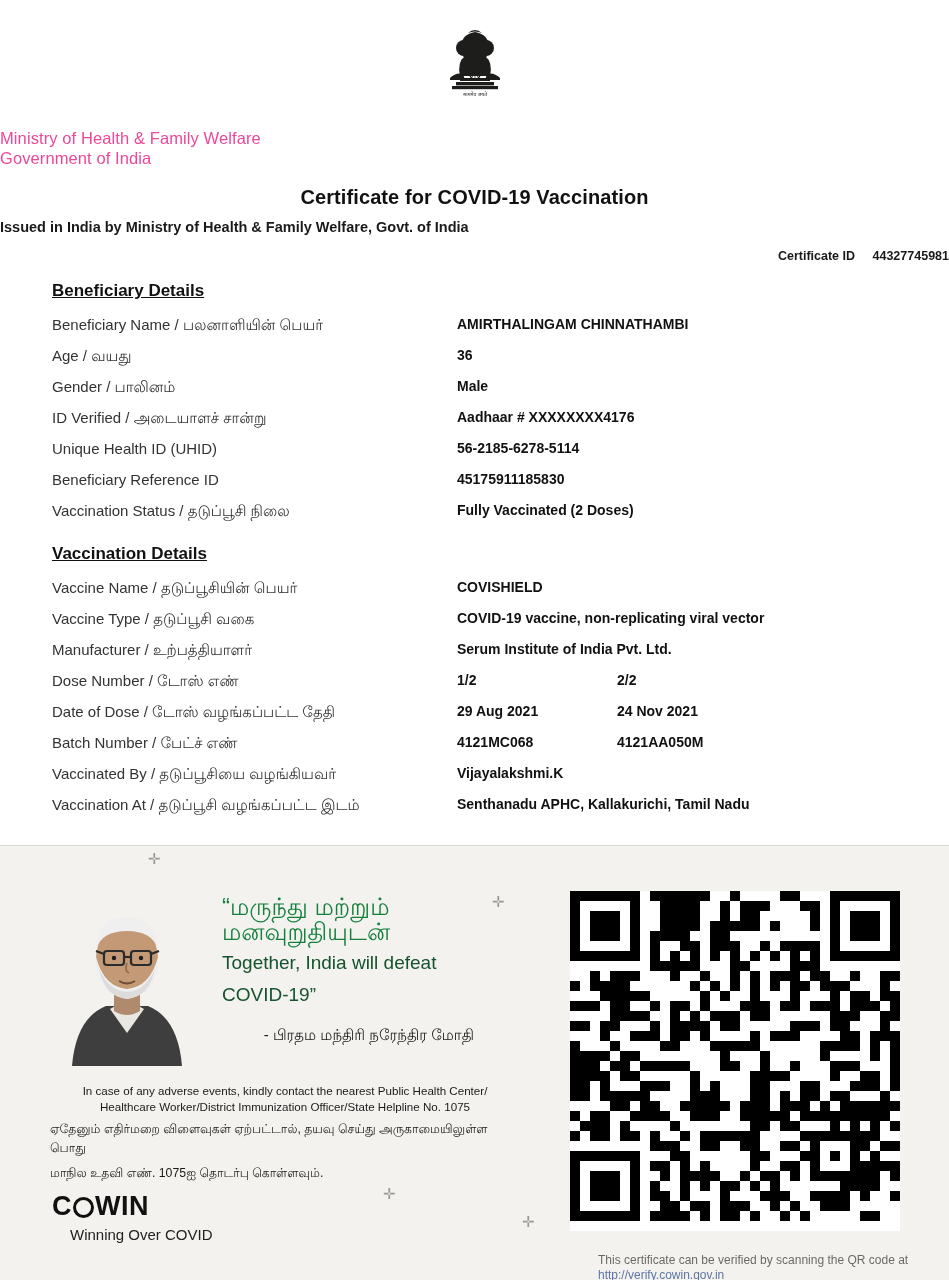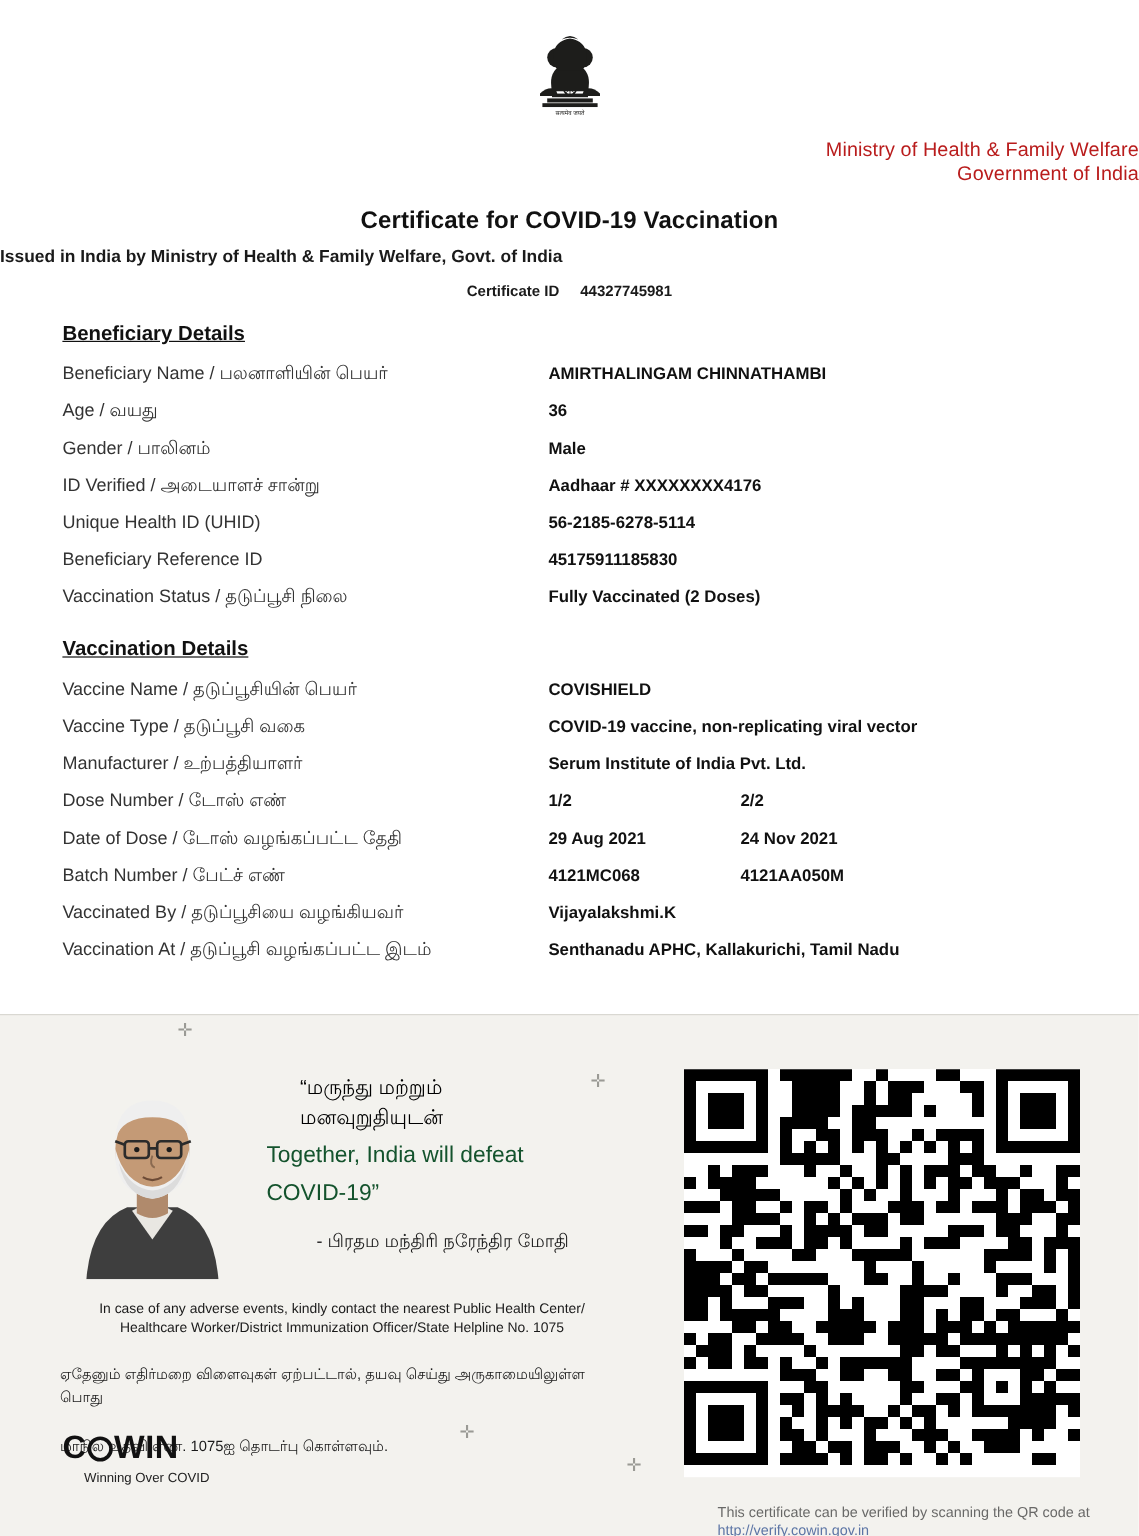--- a/index.html
+++ b/index.html
@@ -24,44 +24,44 @@
   .emblem-wrap {
     text-align: center;
     padding-top: 16px;
   }
   .emblem {
     display: inline-block;
     width: 74px;
     height: 92px;
   }
   .ministry {
-    text-align: right;
+    text-align: left;
     font-size: 16.5px;
     line-height: 20px;
-    color: #b91c1c;
-    margin-top: 2px;
+    color: #ec4899;
+    margin-top: 16px;
     letter-spacing: 0.1px;
   }
   .cert-title {
     text-align: center;
     font-size: 20px;
     font-weight: bold;
     color: #111;
     margin-top: 18px;
     letter-spacing: 0.1px;
   }
   .issued-by {
     text-align: left;
     font-size: 14.5px;
     font-weight: bold;
     color: #1a1a1a;
     margin-top: 10px;
   }
   .cert-id-row {
-    text-align: center;
+    text-align: right;
     margin-top: 14px;
     font-size: 12.5px;
     font-weight: bold;
     color: #1a1a1a;
   }
   .cert-id-row .cid-label { margin-right: 14px; }
 
   
   .section-title {
     font-size: 17px;
@@ -124,24 +124,23 @@
     width: 150px;
     height: 175px;
   }
   .quote {
     position: absolute;
     left: 222px;
     top: 48px;
     width: 300px;
   }
   .quote .tamil {
-    font-size: 17px;
+    font-size: 24px;
     line-height: 25px;
-    color: #000000;
-    margin-left: 28px;
+    color: #15803d;
   }
   .quote .eng {
     font-size: 19px;
     line-height: 27px;
     color: #14532d;
     margin-top: 5px;
   }
   .quote .attrib {
     font-size: 15px;
     color: #1a1a1a;
@@ -158,21 +157,21 @@
   .advisory .en {
     font-size: 11.6px;
     line-height: 15.5px;
     color: #1a1a1a;
     text-align: center;
   }
   .advisory .ta {
     font-size: 12.3px;
     line-height: 19px;
     color: #1a1a1a;
-    margin-top: 22px;
+    margin-top: 6px;
   }
   .cowin {
     position: absolute;
     left: 52px;
     top: 345px;
   }
   .cowin .logo {
     font-size: 27px;
     font-weight: bold;
     letter-spacing: 0.5px;
@@ -183,21 +182,21 @@
   .cowin .logo .ring {
     display: inline-block;
     width: 21px; height: 21px;
     border: 3.5px solid #111;
     border-radius: 50%;
     margin: 0 1px 0 1px;
     position: relative;
     top: 1px;
   }
   .cowin .tagline {
-    font-size: 11px;
+    font-size: 15px;
     color: #222;
     margin-top: 4px;
     margin-left: 18px;
   }
 
   
   .qr-wrap {
     position: absolute;
     left: 570px;
     top: 45px;

